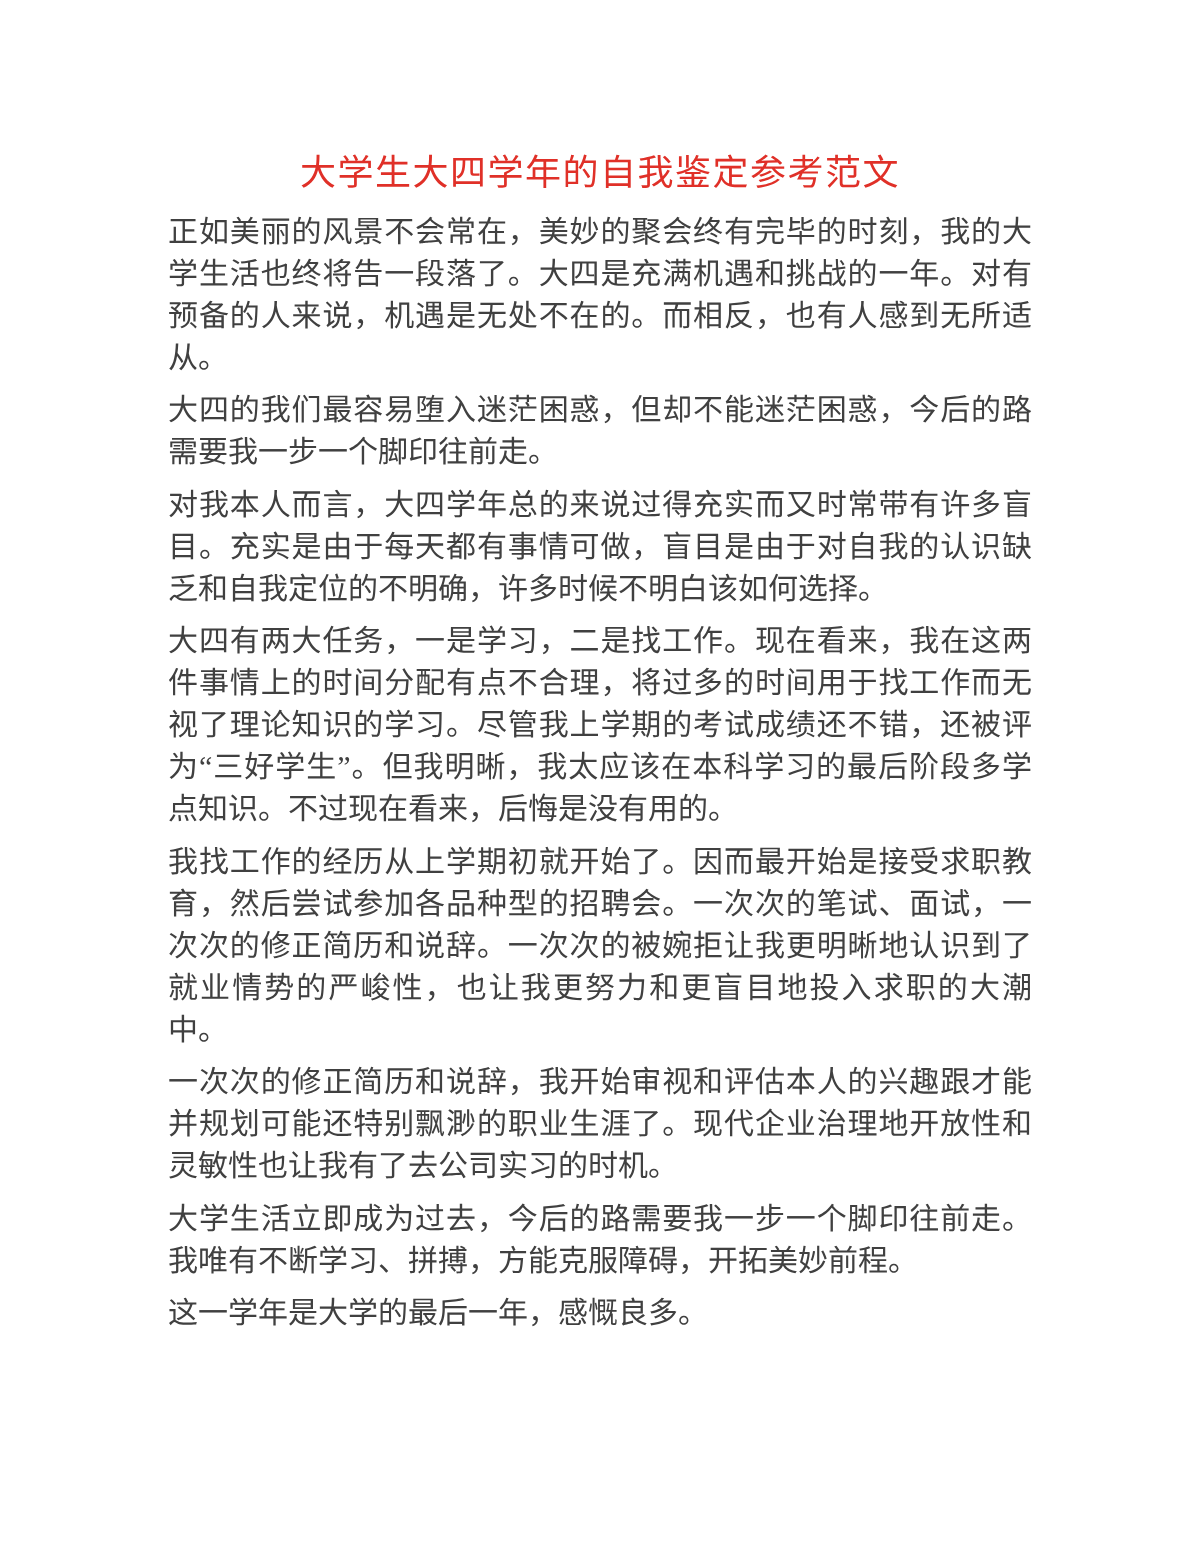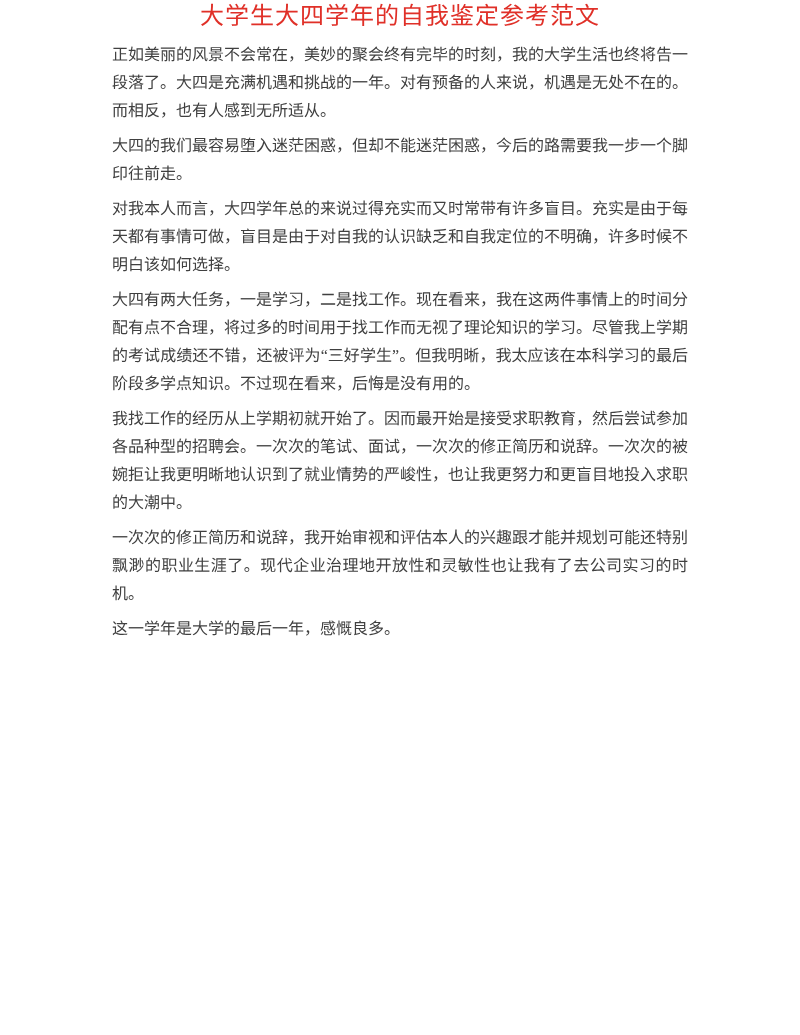--- a/index.html
+++ b/index.html
@@ -12,48 +12,50 @@
     width: 800px;
     height: 1035px;
     margin: 0 auto;
     background: var(--page-bg, #ffffff);
     overflow: hidden;
     font-family: "Liberation Serif", "DejaVu Serif", serif;
   }
   .content {
     width: 576px;
     margin: 0 auto;
+    padding-top: 100px;
   }
   .doc-title {
     margin: 0 0 9px 0;
     font-size: 24px;
     line-height: 32px;
     font-weight: normal;
     letter-spacing: 1px;
     text-align: center;
     color: var(--title-color, #e03028);
   }
   .para {
     margin: 0 0 7px 0;
-    font-size: 16px;
+    font-size: 20px;
     line-height: 28px;
     text-align: justify;
     text-justify: inter-character;
     word-break: break-all;
     color: var(--text-color, #404040);
   }
 </style>
 </head>
 <body>
 
 <div class="page" style="--title-color: #e03028; --text-color: #404040; --page-bg: #ffffff;">
   <div class="content">
     <h1 class="doc-title">大学生大四学年的自我鉴定参考范文</h1>
 
     <p class="para">正如美丽的风景不会常在，美妙的聚会终有完毕的时刻，我的大学生活也终将告一段落了。大四是充满机遇和挑战的一年。对有预备的人来说，机遇是无处不在的。而相反，也有人感到无所适从。</p>
     <p class="para">大四的我们最容易堕入迷茫困惑，但却不能迷茫困惑，今后的路需要我一步一个脚印往前走。</p>
     <p class="para">对我本人而言，大四学年总的来说过得充实而又时常带有许多盲目。充实是由于每天都有事情可做，盲目是由于对自我的认识缺乏和自我定位的不明确，许多时候不明白该如何选择。</p>
     <p class="para">大四有两大任务，一是学习，二是找工作。现在看来，我在这两件事情上的时间分配有点不合理，将过多的时间用于找工作而无视了理论知识的学习。尽管我上学期的考试成绩还不错，还被评为“三好学生”。但我明晰，我太应该在本科学习的最后阶段多学点知识。不过现在看来，后悔是没有用的。</p>
     <p class="para">我找工作的经历从上学期初就开始了。因而最开始是接受求职教育，然后尝试参加各品种型的招聘会。一次次的笔试、面试，一次次的修正简历和说辞。一次次的被婉拒让我更明晰地认识到了就业情势的严峻性，也让我更努力和更盲目地投入求职的大潮中。</p>
     <p class="para">一次次的修正简历和说辞，我开始审视和评估本人的兴趣跟才能并规划可能还特别飘渺的职业生涯了。现代企业治理地开放性和灵敏性也让我有了去公司实习的时机。</p>
+    <p class="para">大学生活立即成为过去，今后的路需要我一步一个脚印往前走。我唯有不断学习、拼搏，方能克服障碍，开拓美妙前程。</p>
     <p class="para">这一学年是大学的最后一年，感慨良多。</p>
   </div>
 </div>
 
 </body></html>

